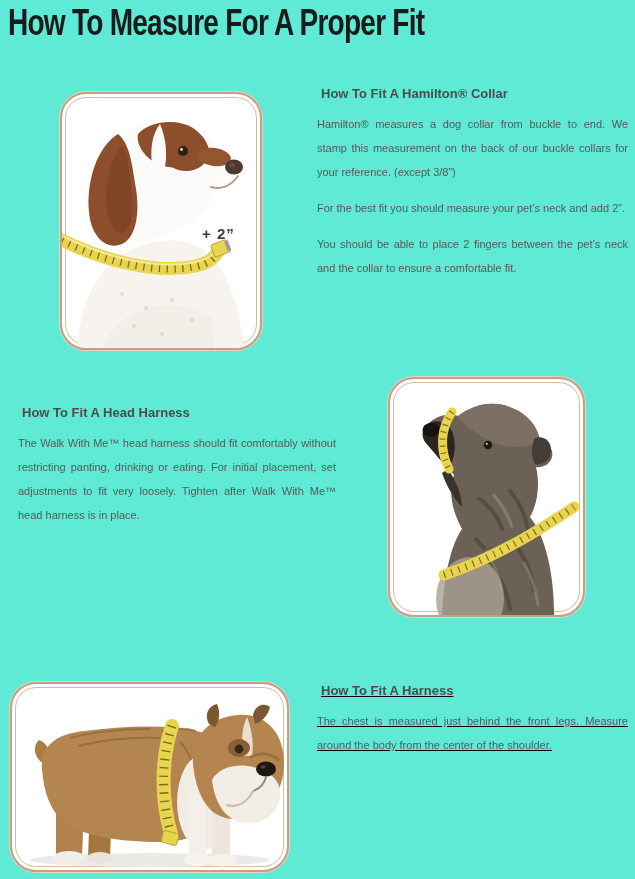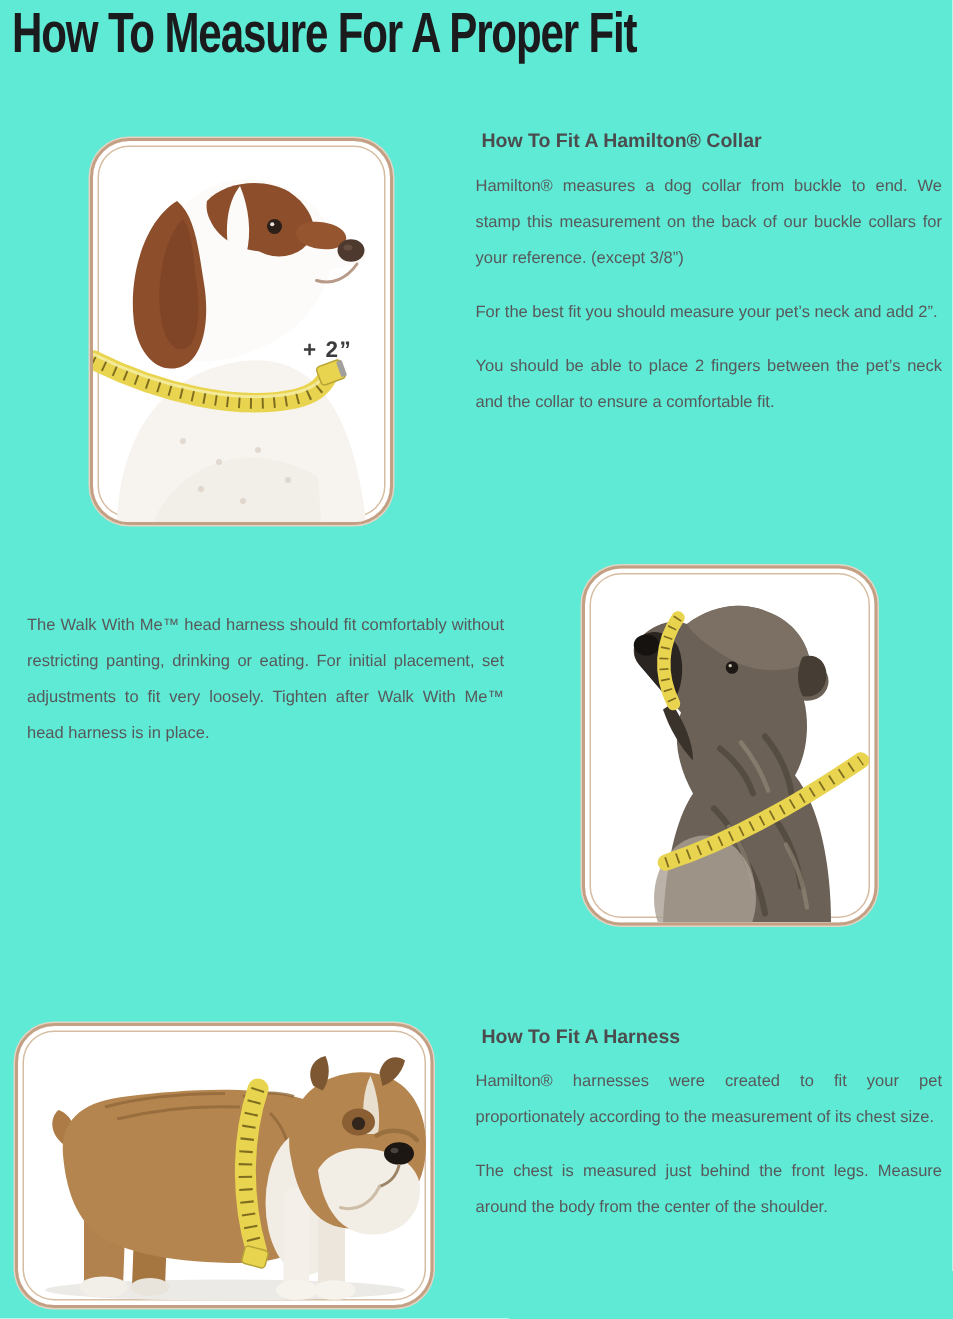--- a/index.html
+++ b/index.html
@@ -29,21 +29,21 @@
   .frame-headharness{left:388px;top:377px;width:193px;height:236px;}
   .frame-harness{left:10px;top:682px;width:275px;height:186px;}
   .plus2{
     position:absolute;left:140px;top:131px;
     font-size:15px;font-weight:bold;color:#3c3c3e;
     letter-spacing:1px;
   }
   .textblock{position:absolute;}
   .text-collar{left:317px;top:86px;width:311px;}
   .text-headharness{left:18px;top:405px;width:318px;}
-  .text-harness{left:317px;top:683px;width:311px;}
+  .text-harness{left:317px;top:683px;width:311px;text-decoration:underline;}
   .textblock h2{
     margin:0 0 11px 4px;
     font-size:13px;font-weight:bold;color:#4c4c4f;
   }
   .textblock p{
     margin:0 0 12px 0;
     font-size:11px;line-height:24px;color:#58585b;
     text-align:justify;
   }
 </style>
@@ -99,20 +99,21 @@
   </figure>
 
   <div class="textblock text-collar">
     <h2>How To Fit A Hamilton® Collar</h2>
     <p>Hamilton® measures a dog collar from buckle to end. We stamp this measurement on the back of our buckle collars for your reference. (except 3/8”)</p>
     <p>For the best fit you should measure your pet’s neck and add 2”.</p>
     <p>You should be able to place 2 fingers between the pet’s neck and the collar to ensure a comfortable fit.</p>
   </div>
 
   <div class="textblock text-headharness">
+    <h2>How To Fit A Head Harness</h2>
     <p>The Walk With Me™ head harness should fit comfortably without restricting panting, drinking or eating. For initial placement, set adjustments to fit very loosely. Tighten after Walk With Me™ head harness is in place.</p>
   </div>
 
   <figure class="frame frame-headharness">
     <svg viewBox="0 0 193 236">
 
       <path d="M52,236 C54,198 60,168 72,150 C62,132 58,112 64,96 L36,64 C31,58 31,50 38,45 C46,37 58,33 68,37 C84,25 104,21 122,29 C138,35 148,48 150,62 C158,64 164,70 162,78 C160,86 152,89 146,88 C150,104 148,124 140,138 C156,158 164,196 164,236 Z" fill="#6b6156"></path>
 
       <path d="M68,37 C84,25 104,21 122,29 C138,35 148,48 150,62 C136,70 112,70 96,60 C82,52 72,44 68,37 Z" fill="#7d7265" opacity="0.9"></path>
 
@@ -198,17 +199,16 @@
       <ellipse cx="254" cy="85" rx="10" ry="7.5" fill="#1c1713"></ellipse>
       <ellipse cx="251" cy="83" rx="2.6" ry="1.8" fill="#4a423c"></ellipse>
 
       <path d="M254,93 C252,101 247,105 241,107" stroke="#9c8467" stroke-width="2" fill="none" stroke-linecap="round"></path>
       <path d="M241,107 C235,119 225,124 215,121" stroke="#cdbda6" stroke-width="2" fill="none" stroke-linecap="round"></path>
     </svg>
   </figure>
 
   <div class="textblock text-harness">
     <h2>How To Fit A Harness</h2>
-    <p>Hamilton® harnesses were created to fit your pet proportionately according to the measurement of its chest size.</p>
     <p>The chest is measured just behind the front legs. Measure around the body from the center of the shoulder.</p>
   </div>
 
 </div>
 
 </body></html>

